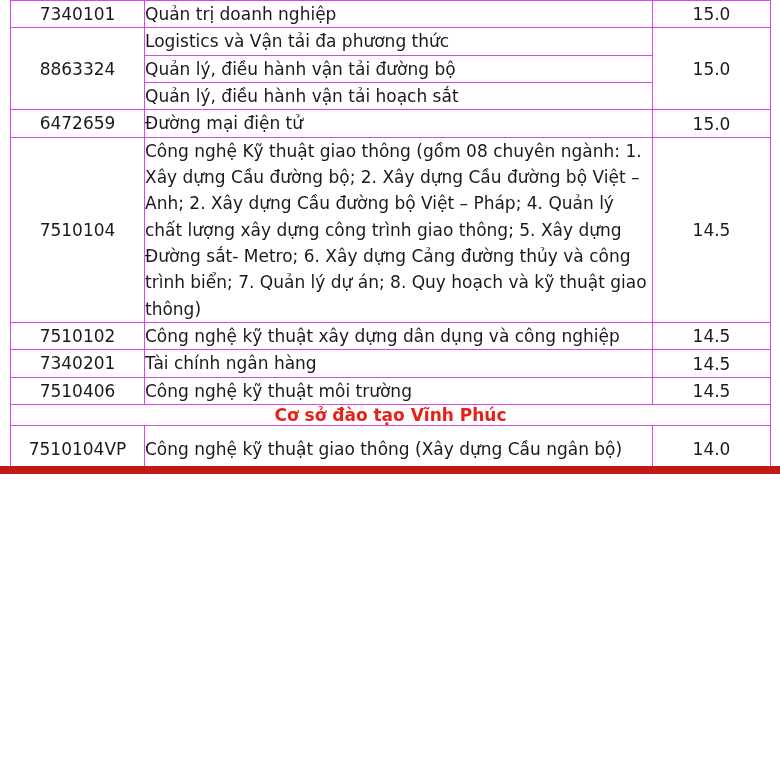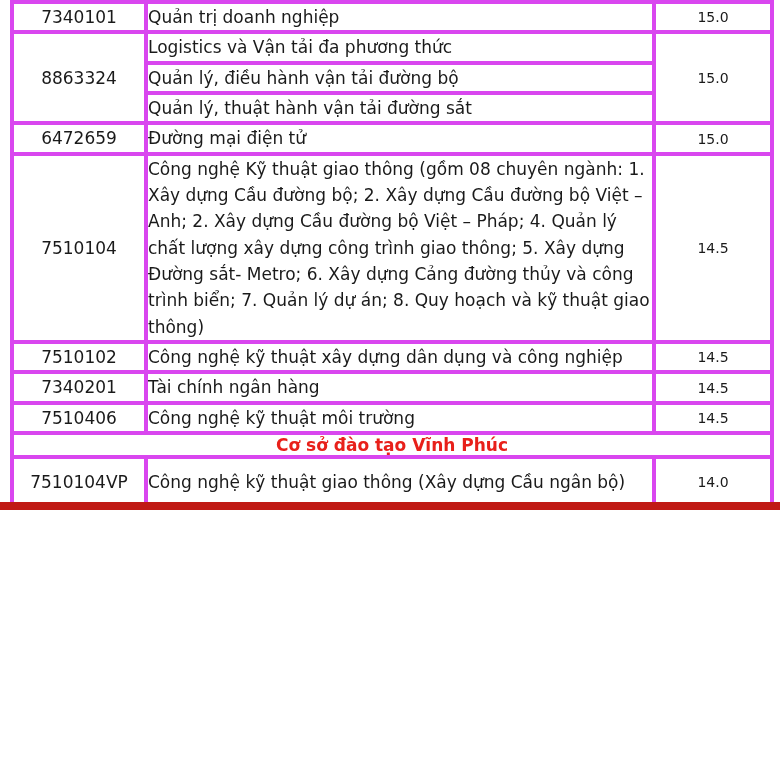--- a/index.html
+++ b/index.html
@@ -18,21 +18,21 @@
     width: 780px;
     position: relative;
   }
   table.score-table {
     border-collapse: collapse;
     width: 760px;
     margin: 0 10px;
     table-layout: fixed;
   }
   table.score-table td {
-    border: 4px solid #d946ef;
+    border: 1px solid #d946ef;
     padding: 0;
     vertical-align: middle;
   }
   .col-code { width: 134px; }
   .col-name { width: 508px; }
   .col-score { width: 118px; }
 
   .cell-code {
     text-align: center;
     font-size: 17px;
@@ -42,21 +42,21 @@
   }
   .cell-name {
     font-size: 17px;
     color: #1a1a1a;
     padding: 12px 14px 12px 16px;
     line-height: 1.55;
     text-align: left;
   }
   .cell-score {
     text-align: center;
-    font-size: 14px;
+    font-size: 17px;
     color: #1a1a1a;
     padding: 10px 4px;
   }
   .section-row td {
     text-align: center;
     padding: 14px 4px;
     margin-left: 47px;
   }
   .section-title {
     color: #e8201a;
@@ -98,21 +98,21 @@
 
       <tr>
         <td class="cell-code" rowspan="3">8863324</td>
         <td class="cell-name">Logistics và Vận tải đa phương thức</td>
         <td class="cell-score" rowspan="3">15.0</td>
       </tr>
       <tr>
         <td class="cell-name">Quản lý, điều hành vận tải đường bộ</td>
       </tr>
       <tr>
-        <td class="cell-name">Quản lý, thuật hành vận tải đường sắt</td>
+        <td class="cell-name">Quản lý, điều hành vận tải hoạch sắt</td>
       </tr>
 
       <tr>
         <td class="cell-code">6472659</td>
         <td class="cell-name">Đường mại điện tử</td>
         <td class="cell-score">15.0</td>
       </tr>
 
       <tr>
         <td class="cell-code">7510104</td>

